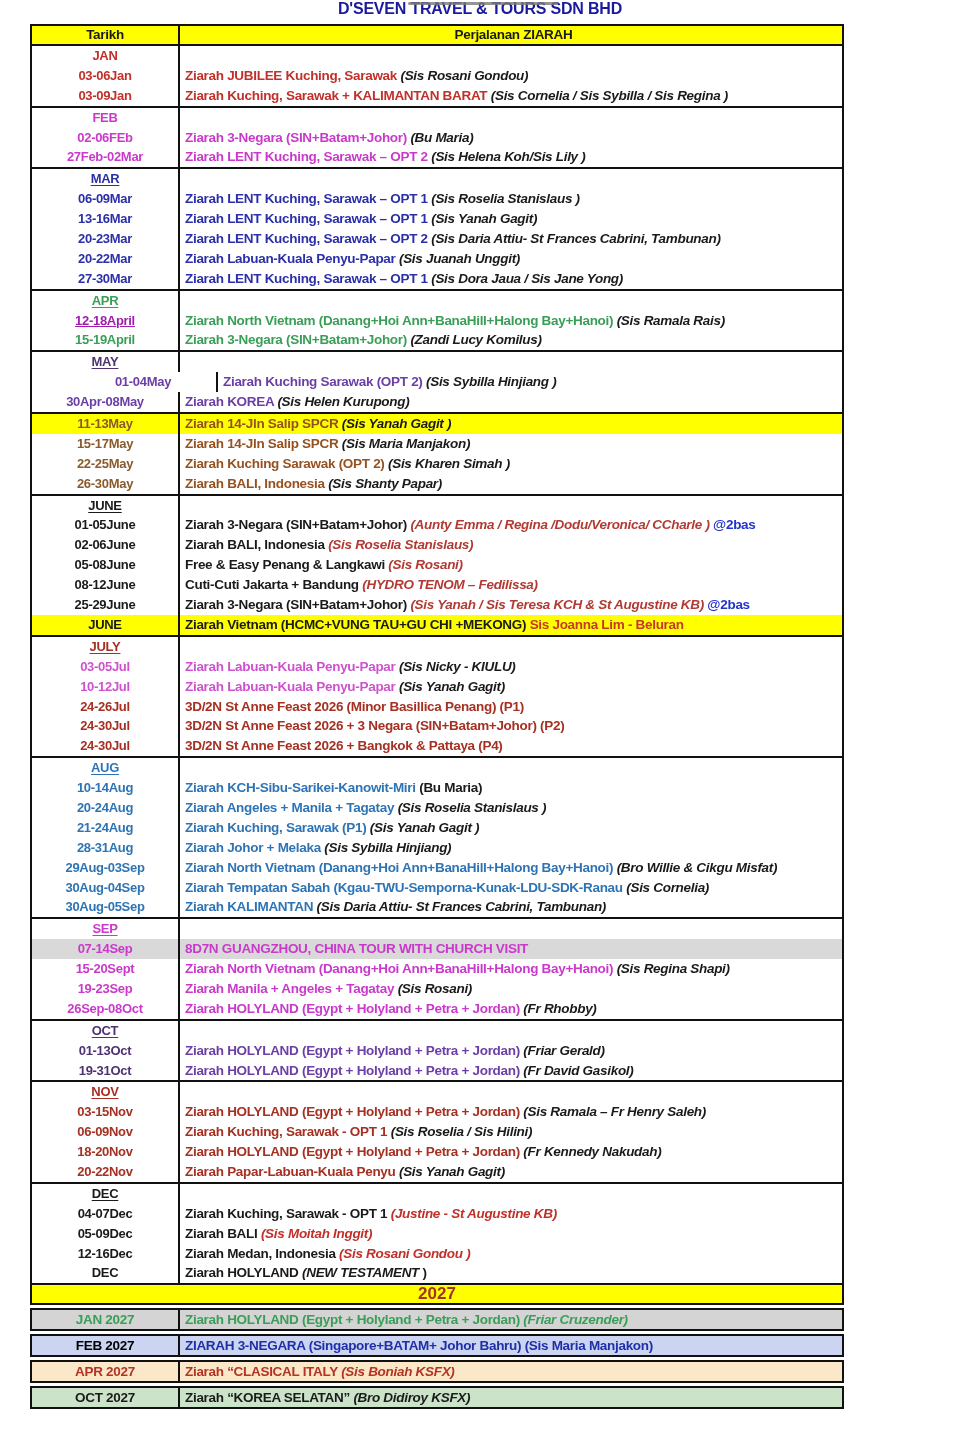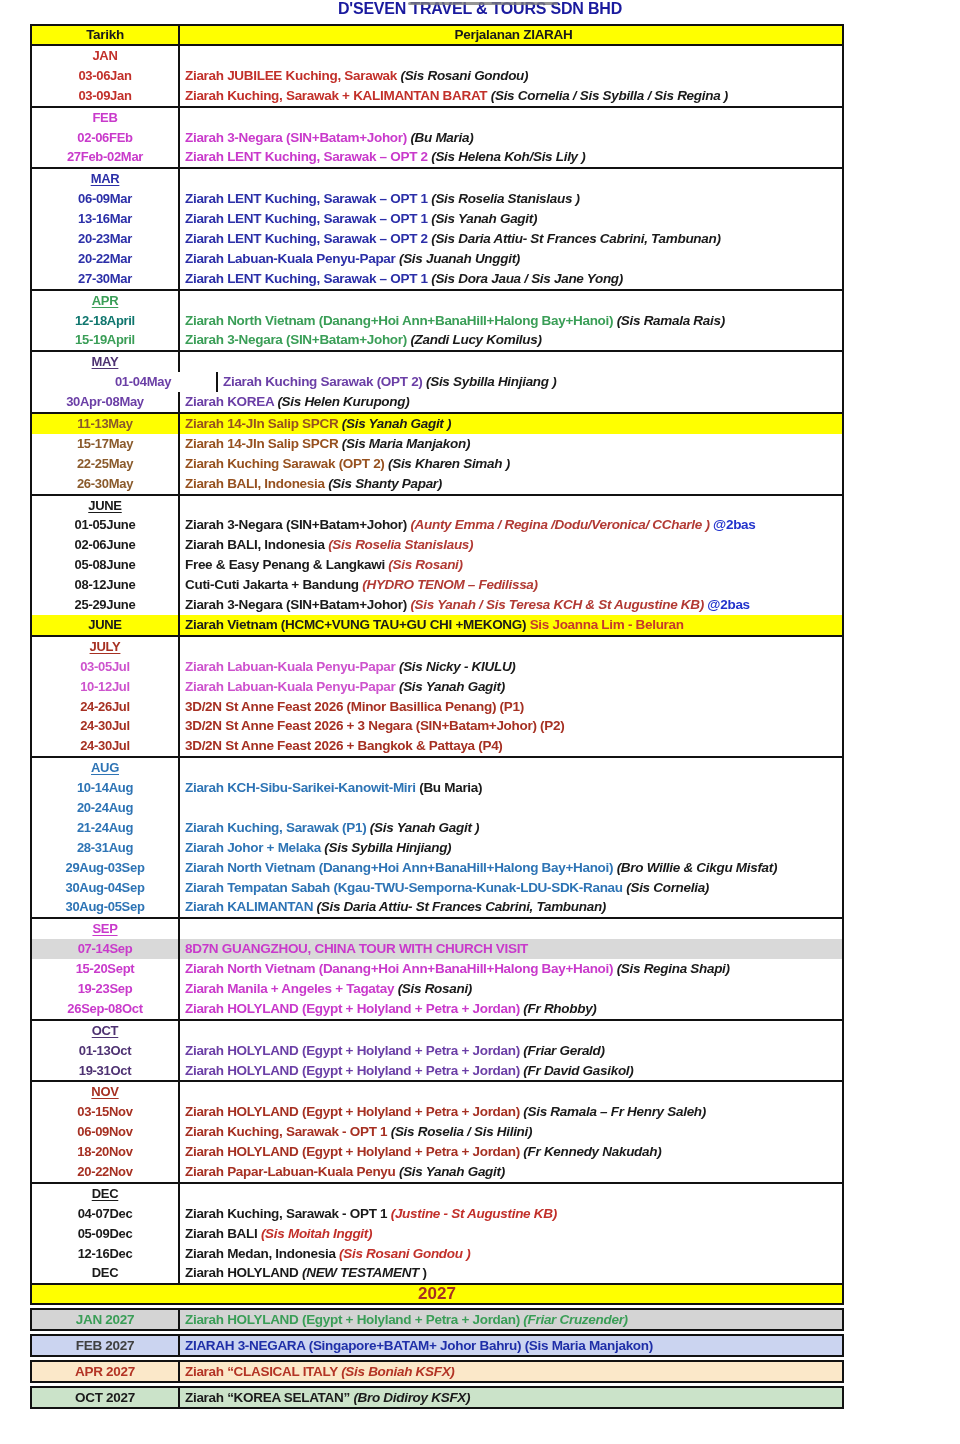--- a/index.html
+++ b/index.html
@@ -94,21 +94,21 @@
             <div class="c date" style="color: rgb(43, 47, 168);">27-30Mar</div>
             <div class="c trip"><span style="color: rgb(43, 47, 168);">Ziarah LENT Kuching, Sarawak – OPT 1 </span><span class="it" style="color: rgb(26, 26, 26);">(Sis Dora Jaua / Sis Jane Yong)</span></div>
           </div>
         </div>
         <div class="group">
           <div class="row">
             <div class="c date"><span class="mu" style="color: rgb(58, 158, 87);">APR</span></div>
             <div class="c trip"></div>
           </div>
           <div class="row">
-            <div class="c date" style="color: #0f766e;">12-18April</div>
+            <div class="c date" style="color: #a21caf; text-decoration: underline;">12-18April</div>
             <div class="c trip"><span style="color: rgb(58, 158, 87);">Ziarah North Vietnam (Danang+Hoi Ann+BanaHill+Halong Bay+Hanoi) </span><span class="it" style="color: rgb(26, 26, 26);">(Sis Ramala Rais)</span></div>
           </div>
           <div class="row">
             <div class="c date" style="color: rgb(58, 158, 87);">15-19April</div>
             <div class="c trip"><span style="color: rgb(58, 158, 87);">Ziarah 3-Negara (SIN+Batam+Johor) </span><span class="it" style="color: rgb(26, 26, 26);">(Zandi Lucy Komilus)</span></div>
           </div>
         </div>
         <div class="group">
           <div class="row">
             <div class="c date"><span class="mu" style="color: rgb(78, 50, 114);">MAY</span></div>
@@ -201,20 +201,21 @@
           <div class="row">
             <div class="c date"><span class="mu" style="color: rgb(46, 116, 181);">AUG</span></div>
             <div class="c trip"></div>
           </div>
           <div class="row">
             <div class="c date" style="color: rgb(46, 116, 181);">10-14Aug</div>
             <div class="c trip"><span style="color: rgb(46, 116, 181);">Ziarah KCH-Sibu-Sarikei-Kanowit-Miri </span><span style="color: rgb(26, 26, 26);">(Bu Maria)</span></div>
           </div>
           <div class="row">
             <div class="c date" style="color: rgb(46, 116, 181);">20-24Aug</div>
+            <div class="c trip"><span style="color: rgb(46, 116, 181);">Ziarah Angeles + Manila + Tagatay </span><span class="it" style="color: rgb(26, 26, 26);">(Sis Roselia Stanislaus )</span></div>
           </div>
           <div class="row">
             <div class="c date" style="color: rgb(46, 116, 181);">21-24Aug</div>
             <div class="c trip"><span style="color: rgb(46, 116, 181);">Ziarah Kuching, Sarawak (P1) </span><span class="it" style="color: rgb(26, 26, 26);">(Sis Yanah Gagit )</span></div>
           </div>
           <div class="row">
             <div class="c date" style="color: rgb(46, 116, 181);">28-31Aug</div>
             <div class="c trip"><span style="color: rgb(46, 116, 181);">Ziarah Johor + Melaka  </span><span class="it" style="color: rgb(26, 26, 26);">(Sis Sybilla Hinjiang)</span></div>
           </div>
           <div class="row">
@@ -313,21 +314,21 @@
       </div>
 
     <div class="banner" style="background: rgb(255, 255, 0); color: rgb(166, 48, 34);">2027</div>
 
     <div>
         <div class="srow" style="background: rgb(212, 212, 212);">
           <div class="c date" style="color: rgb(58, 158, 87);">JAN 2027</div>
           <div class="c trip"><span style="color: rgb(58, 158, 87);">Ziarah HOLYLAND (Egypt + Holyland + Petra + Jordan) </span><span class="it" style="color: rgb(58, 158, 87);">(Friar Cruzender)</span></div>
         </div>
         <div class="srow" style="background: rgb(203, 212, 240);">
-          <div class="c date" style="color: #404040;">FEB 2027</div>
+          <div class="c date" style="color: #000000;">FEB 2027</div>
           <div class="c trip"><span style="color: rgb(31, 47, 168);">ZIARAH 3-NEGARA (Singapore+BATAM+ Johor Bahru) (Sis Maria Manjakon)</span></div>
         </div>
         <div class="srow" style="background: rgb(251, 232, 201);">
           <div class="c date" style="color: rgb(179, 52, 37);">APR 2027</div>
           <div class="c trip"><span style="color: rgb(179, 52, 37);">Ziarah “CLASICAL ITALY </span><span class="it" style="color: rgb(179, 52, 37);">(Sis Boniah KSFX)</span></div>
         </div>
         <div class="srow" style="background: rgb(203, 227, 201);">
           <div class="c date" style="color: rgb(26, 26, 26);">OCT 2027</div>
           <div class="c trip"><span style="color: rgb(26, 26, 26);">Ziarah “KOREA SELATAN” </span><span class="it" style="color: rgb(26, 26, 26);">(Bro Didiroy KSFX)</span></div>
         </div>

